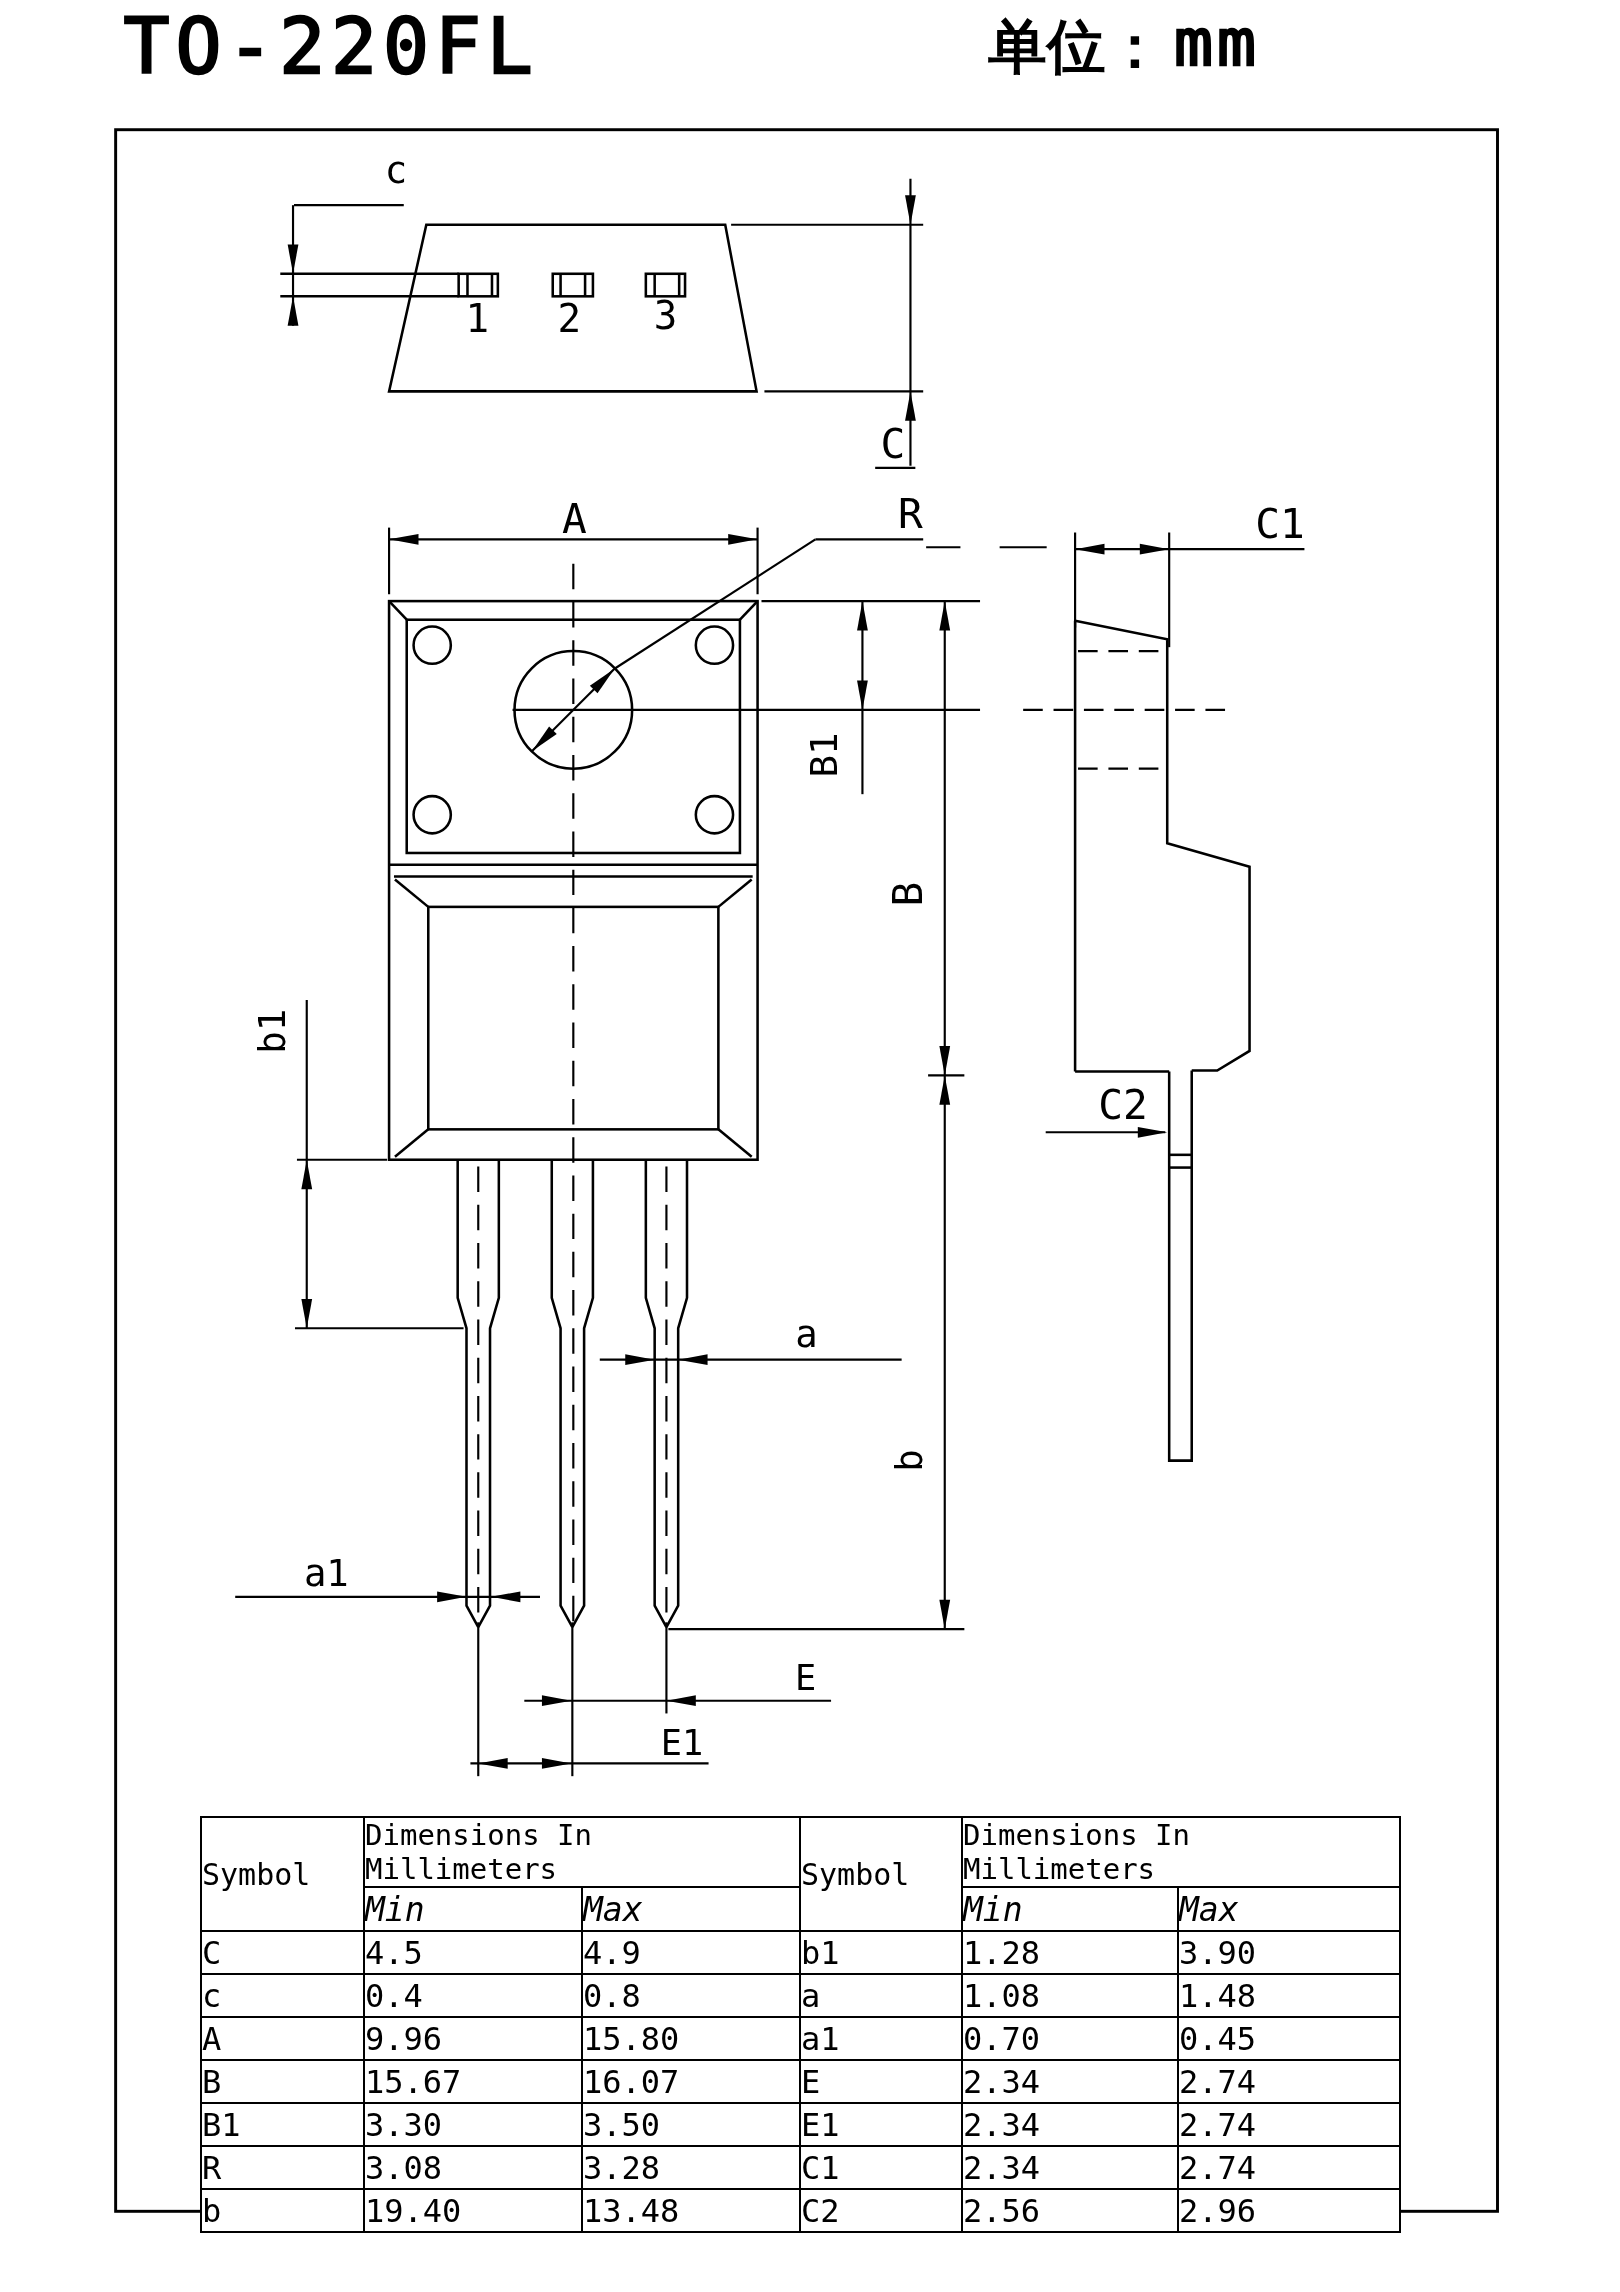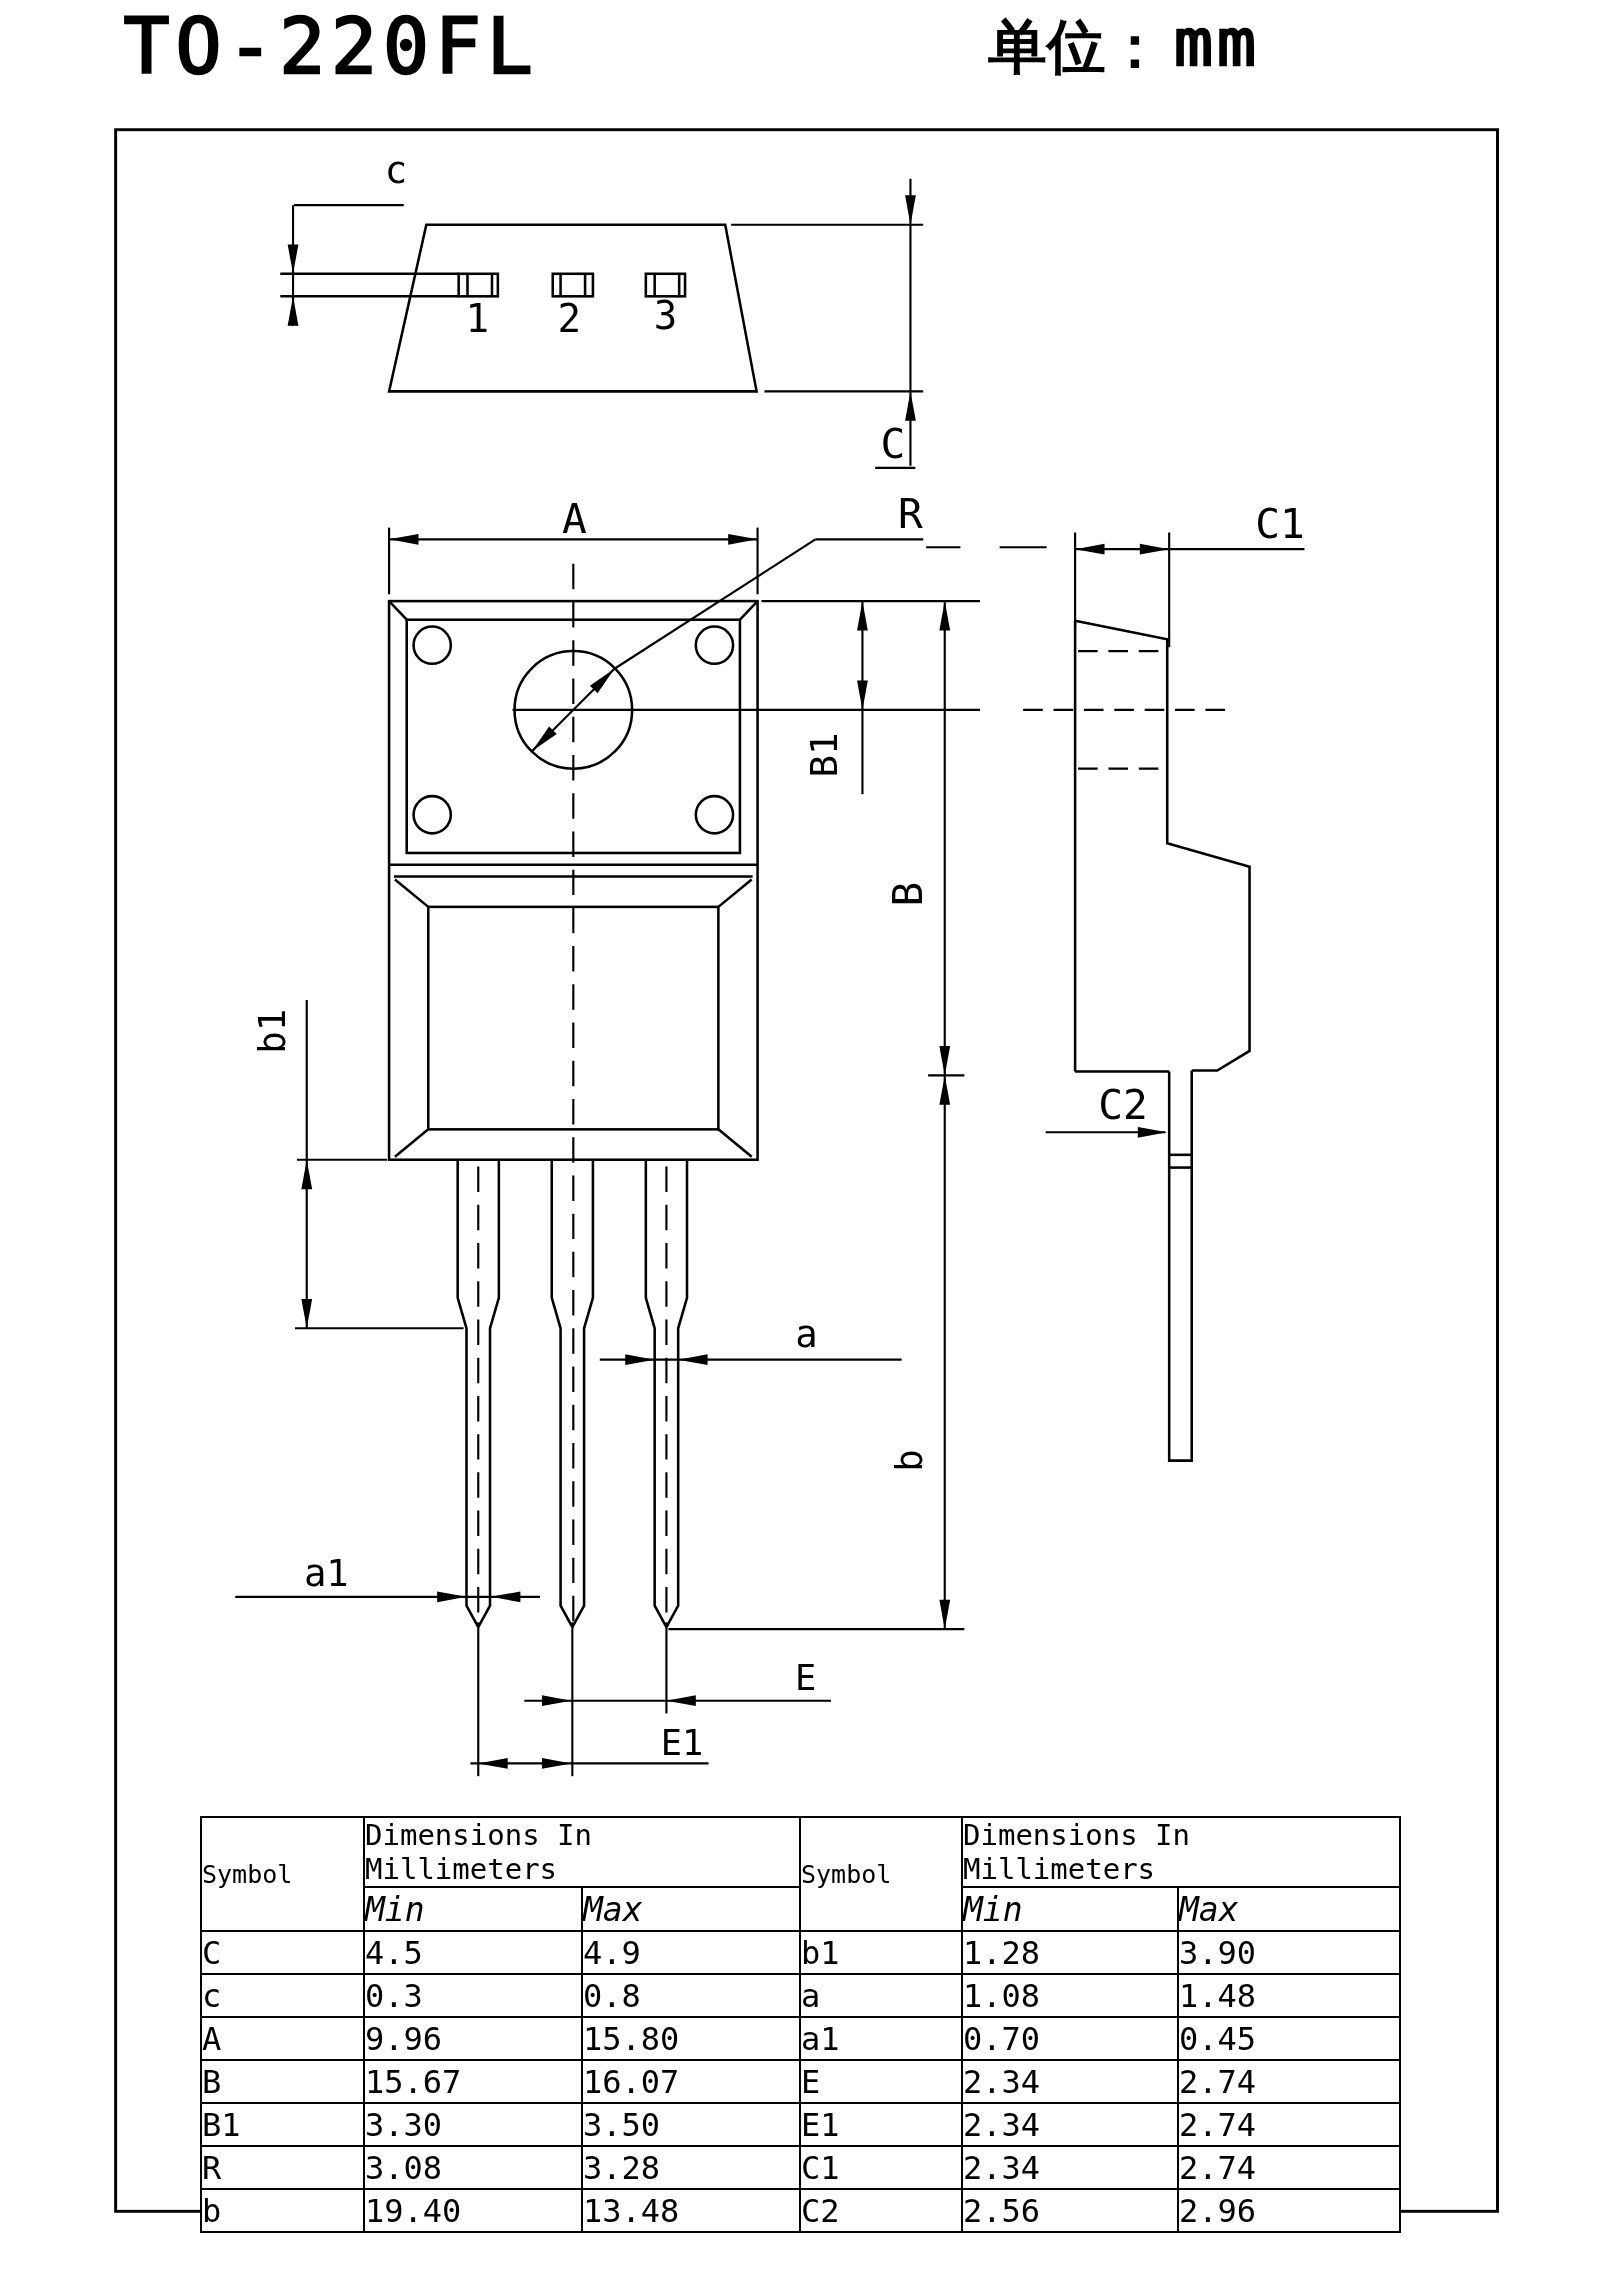--- a/index.html
+++ b/index.html
@@ -20,21 +20,21 @@
      font-family:"DejaVu Sans Mono",monospace;font-weight:normal;color:#000;background:#fff;}
   #dimtable .sym-col{width:163px;}
   #dimtable .min-col{width:218px;}
   #dimtable .max-col{width:218px;}
   #dimtable .sym-col2{width:162px;}
   #dimtable .min-col2{width:216px;}
   #dimtable .max-col2{width:222px;}
   #dimtable .hrow1{height:42px;font-size:29px;}
   #dimtable .hrow2{height:44px;font-size:33px;font-style:italic;}
   #dimtable .drow{height:43px;font-size:32px;}
-  #dimtable .symhead{font-size:25px;}
+  #dimtable .symhead{font-size:30px;}
   .cjk{font-family:"DejaVu Sans",sans-serif;font-weight:bold;}
 </style>
 </head>
 <body>
 
 <div id="stage">
 
 <svg width="1620" height="2293" viewBox="0 0 1653 2339">
 
   <text x="126" y="74" font-size="78" letter-spacing="6" fill="none" stroke="#000" stroke-width="2.4">TO-220FL</text>
@@ -272,21 +272,21 @@
   <tr class="drow">
     <td>C</td>
           <td>4.5</td>
           <td>4.9</td>
     <td>b1</td>
           <td>1.28</td>
           <td>3.90</td>
   </tr>
   <tr class="drow">
     <td>c</td>
-          <td>0.3</td>
+          <td>0.4</td>
           <td>0.8</td>
     <td>a</td>
           <td>1.08</td>
           <td>1.48</td>
   </tr>
   <tr class="drow">
     <td>A</td>
           <td>9.96</td>
           <td>15.80</td>
     <td>a1</td>

